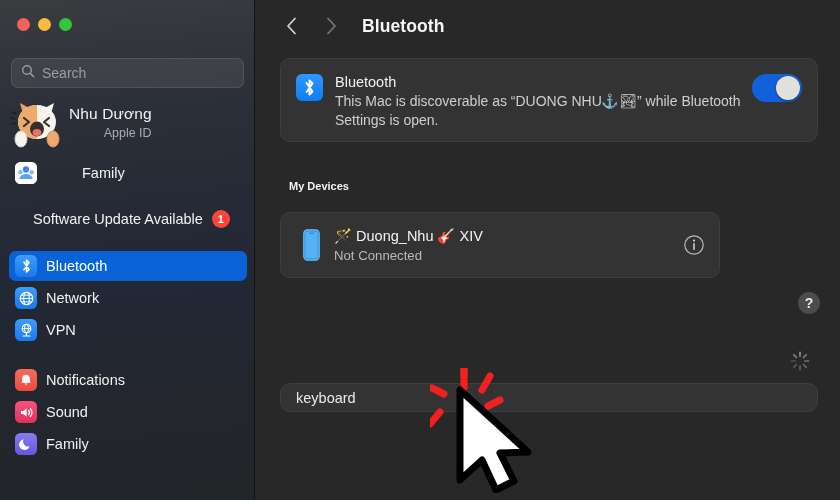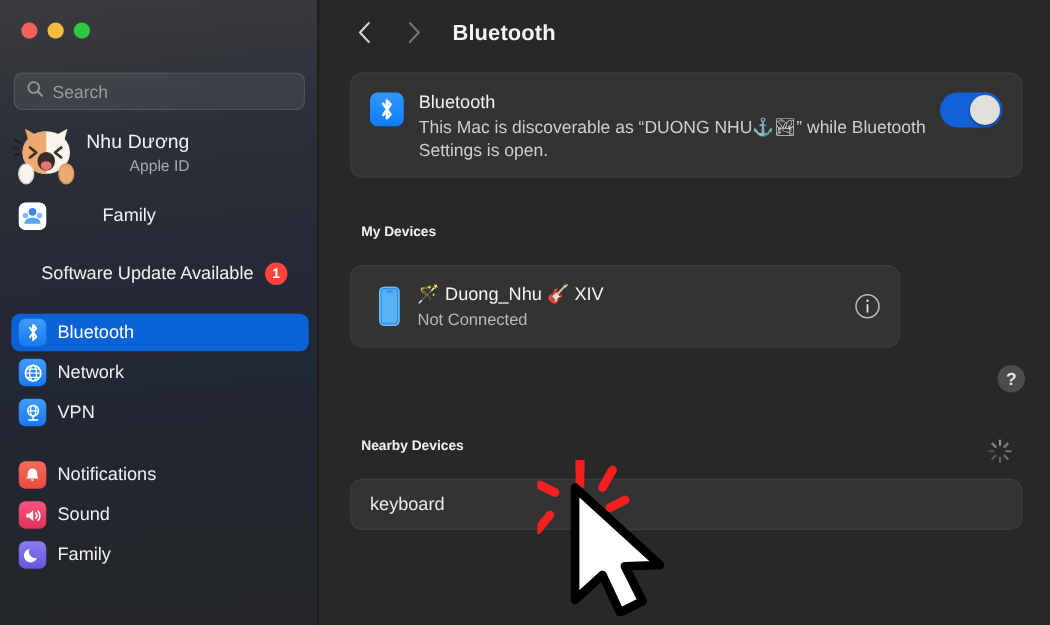--- a/index.html
+++ b/index.html
@@ -224,21 +224,21 @@
     width: 22px; height: 22px;
     border-radius: 50%;
     background: #4c4c4c;
     display: flex; align-items: center; justify-content: center;
     color: #e9e9e9;
     font-size: 14px; font-weight: bold;
   }
 
   .spinner { position: absolute; left: 789px; top: 350px; width: 22px; height: 22px; }
 
-  #nearby-card { left: 25px; top: 383px; width: 538px; height: 41px; }
+  #nearby-card { left: 25px; top: 383px; width: 538px; height: 29px; }
   .nearby-row { display: flex; align-items: center; height: 100%; padding: 0 15px; box-sizing: border-box; }
   .nearby-name { font-size: 14.5px; color: #eaeaea; }
 
   
   #cursor-overlay {
     position: absolute;
     left: 430px; top: 368px;
     width: 140px; height: 125px;
     pointer-events: none;
   }
@@ -442,21 +442,20 @@
 
     <div class="card" id="nearby-card">
       <div class="nearby-row">
         <span class="nearby-name">keyboard</span>
       </div>
     </div>
 
   </div>
 
   <div class="section-head" id="my-devices-head">My Devices</div>
-  <div class="section-head" id="nearby-head">Nearby Devices</div>
 
   <div class="help-btn">?</div>
 
   <div class="spinner">
     <svg width="22" height="22" viewBox="0 0 22 22">
       <g stroke="#8e8e8e" stroke-width="1.7" stroke-linecap="round">
         <line x1="11" y1="2.4" x2="11" y2="6"></line>
         <line x1="17.1" y1="4.9" x2="14.5" y2="7.5" opacity=".85"></line>
         <line x1="19.6" y1="11" x2="16" y2="11" opacity=".75"></line>
         <line x1="17.1" y1="17.1" x2="14.5" y2="14.5" opacity=".65"></line>

